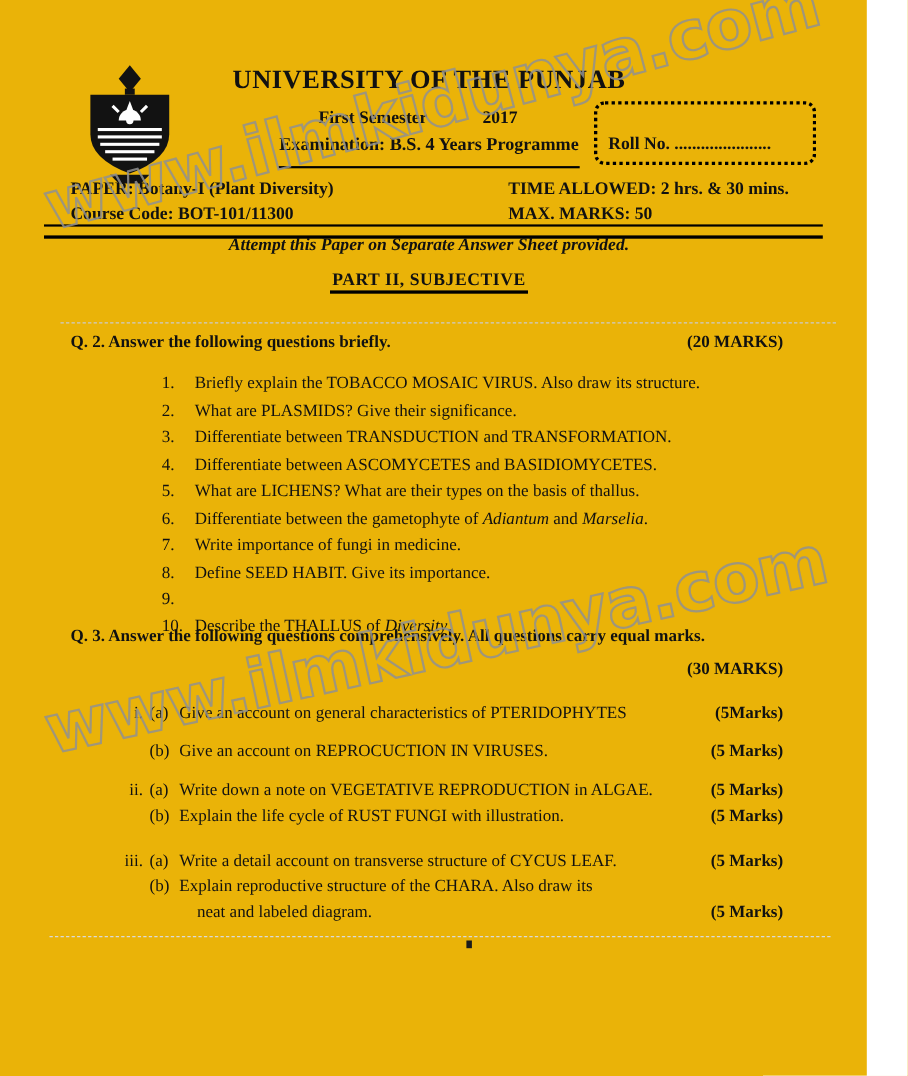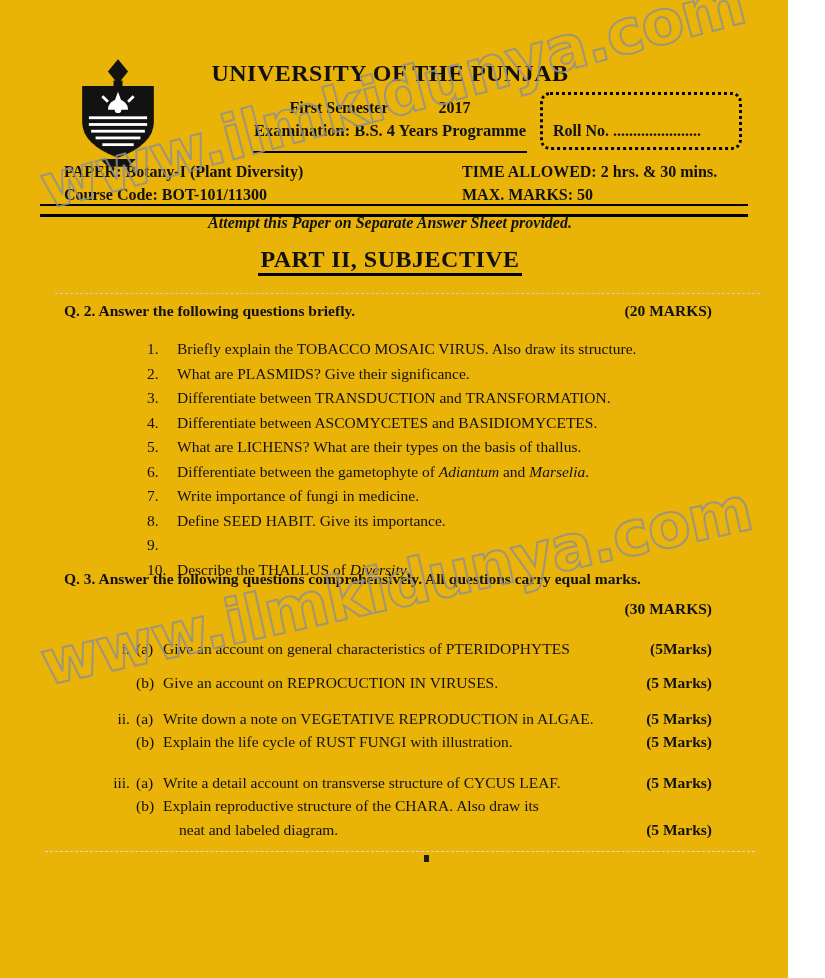--- a/index.html
+++ b/index.html
@@ -34,21 +34,21 @@
   .rule-double {
     position:absolute; left:40px; top:204px; width:708px; height:8px;
     border-top:2.5px solid #000; border-bottom:3.5px solid #000;
   }
   .instruction {
     position:absolute; top:214px; left:0; width:780px; text-align:center;
     font-style:italic; font-weight:bold; font-size:16px;
   }
   .part-title { position:absolute; top:246px; left:0; width:780px; text-align:center; }
   .part-title span {
-    font-weight:bold; font-size:24px; letter-spacing:0.5px;
+    font-weight:bold; font-size:16px; letter-spacing:0.5px;
     border-bottom:3px solid #000; padding:0 2px 1px;
   }
   
   .artifact-1 { position:absolute; top:293px; left:55px;  width:705px; border-top:1.5px dashed #cccccc; }
   .artifact-2 { position:absolute; top:851px; left:45px;  width:710px; border-top:1px dashed #dadada; }
   .speck { position:absolute; left:424px; top:855px; width:5px; height:7px; background:#1c1c1c; }
   
   .q2-head  { position:absolute; left:64px; top:302px; font-weight:bold; font-size:15.5px; }
   .q2-marks { position:absolute; left:600px; top:302px; width:112px; text-align:right; font-weight:bold; font-size:15.5px; }
   #q2-list { position:absolute; left:147px; top:337px; width:580px; font-size:15.5px; }

